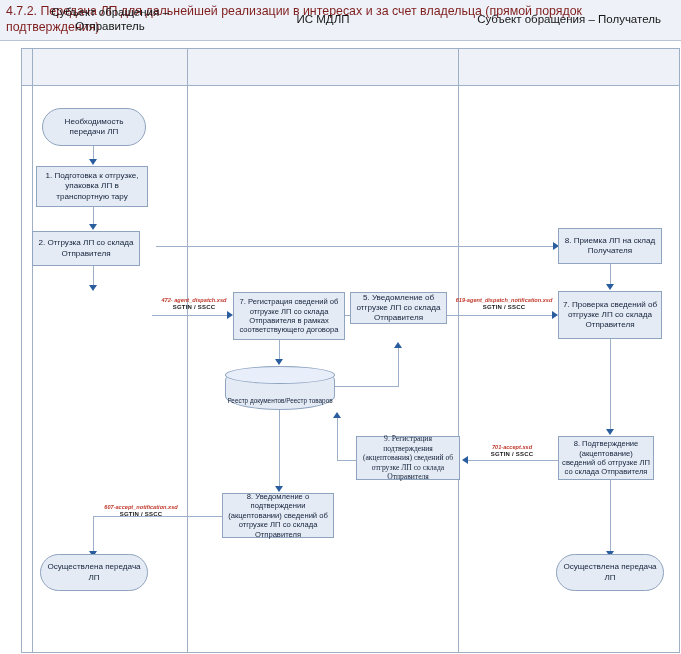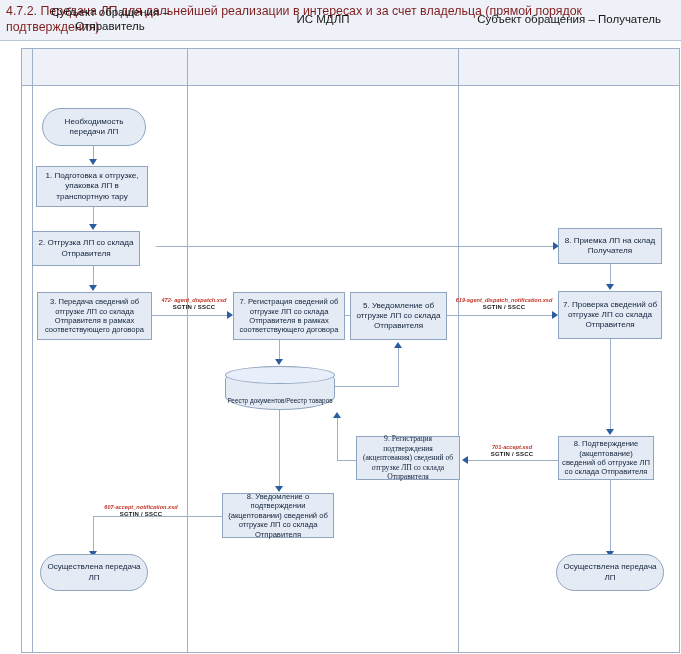--- a/index.html
+++ b/index.html
@@ -133,38 +133,37 @@
   <div class="node lg" style="left:36px;top:166px;width:112px;height:41px;">1. Подготовка к отгрузке, упаковка ЛП в транспортную тару</div>
 
   <div class="ln v" style="left:93px;top:207px;height:19px;"></div>
   <div class="ar down" style="left:89px;top:224px;"></div>
 
   <div class="node lg" style="left:32px;top:231px;width:108px;height:35px;">2. Отгрузка ЛП со склада Отправителя</div>
 
   <div class="ln v" style="left:93px;top:266px;height:21px;"></div>
   <div class="ar down" style="left:89px;top:285px;"></div>
 
-  <div class="node" style="left:37px;top:292px;width:115px;height:48px;">3. Передача сведений об отгрузке ЛП со склада Отправителя в рамках соответствующего договора</div>
 
   <div class="ln h" style="left:156px;top:246px;width:399px;"></div>
   <div class="ar right" style="left:553px;top:242px;"></div>
 
   <div class="ln h" style="left:152px;top:315px;width:78px;"></div>
   <div class="ar right" style="left:227px;top:311px;"></div>
   <div class="xsd" style="left:152px;top:297px;width:84px;">
     <span>472- agent_dispatch.xsd</span>
     <span class="sg">SGTIN / SSCC</span>
   </div>
 
   <div class="node" style="left:233px;top:292px;width:112px;height:48px;">7. Регистрация сведений об отгрузке ЛП со склада Отправителя в рамках соответствующего договора</div>
 
   <div class="ln h" style="left:345px;top:315px;width:14px;"></div>
   <div class="ar right" style="left:352px;top:311px;"></div>
 
-  <div class="node lg" style="left:350px;top:292px;width:97px;height:48px;">5. Уведомление об отгрузке ЛП со склада Отправителя</div>
+  <div class="node lg" style="left:350px;top:292px;width:97px;height:32px;">5. Уведомление об отгрузке ЛП со склада Отправителя</div>
 
   <div class="ln v" style="left:279px;top:340px;height:22px;"></div>
   <div class="ar down" style="left:275px;top:359px;"></div>
 
   <div class="cyl" style="left:225px;top:366px;width:110px;height:44px;">
     <div class="cap"></div>
     <div class="cyl-label">Реестр документов/Реестр товаров</div>
   </div>
 
   <div class="ln h" style="left:335px;top:386px;width:64px;"></div>

